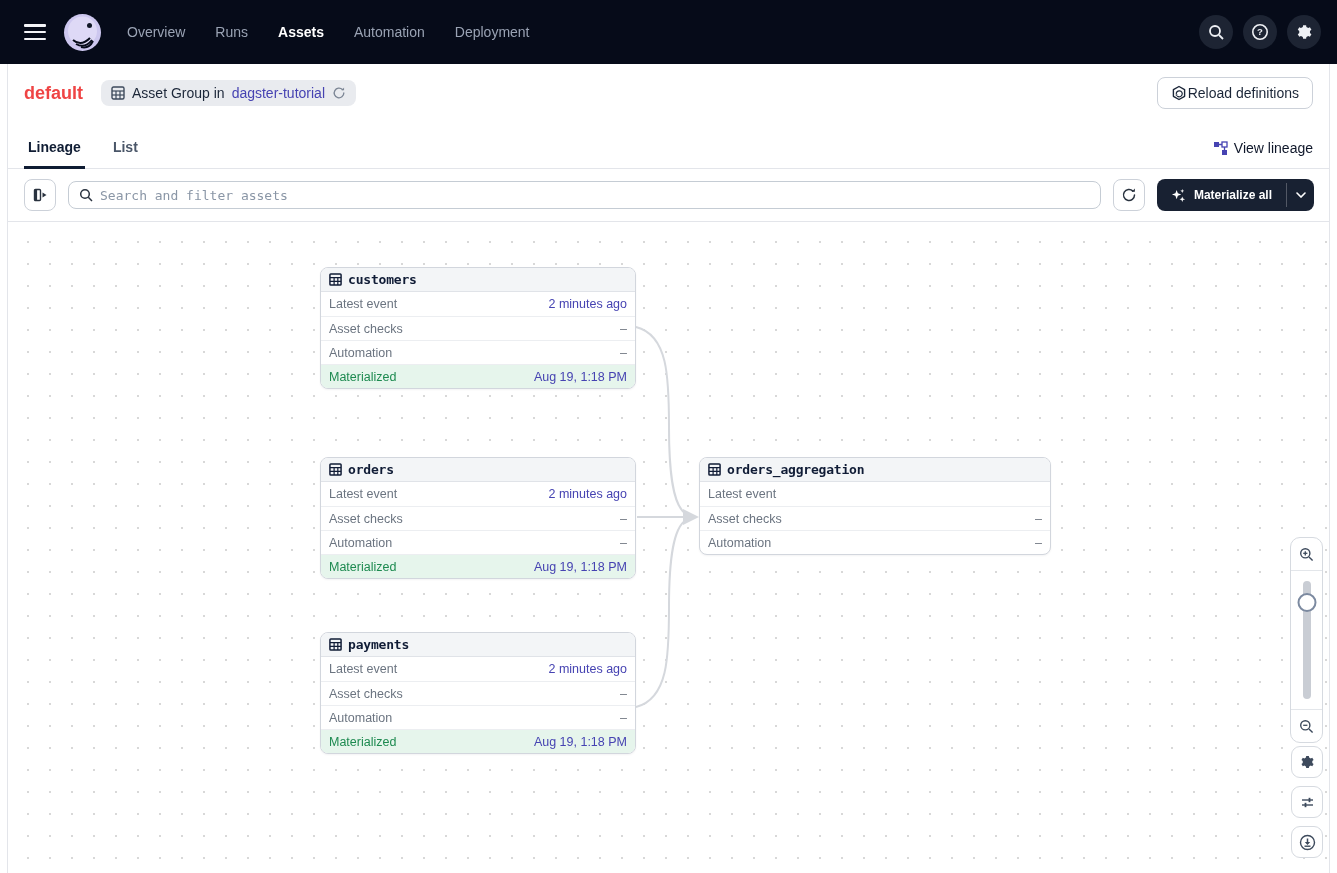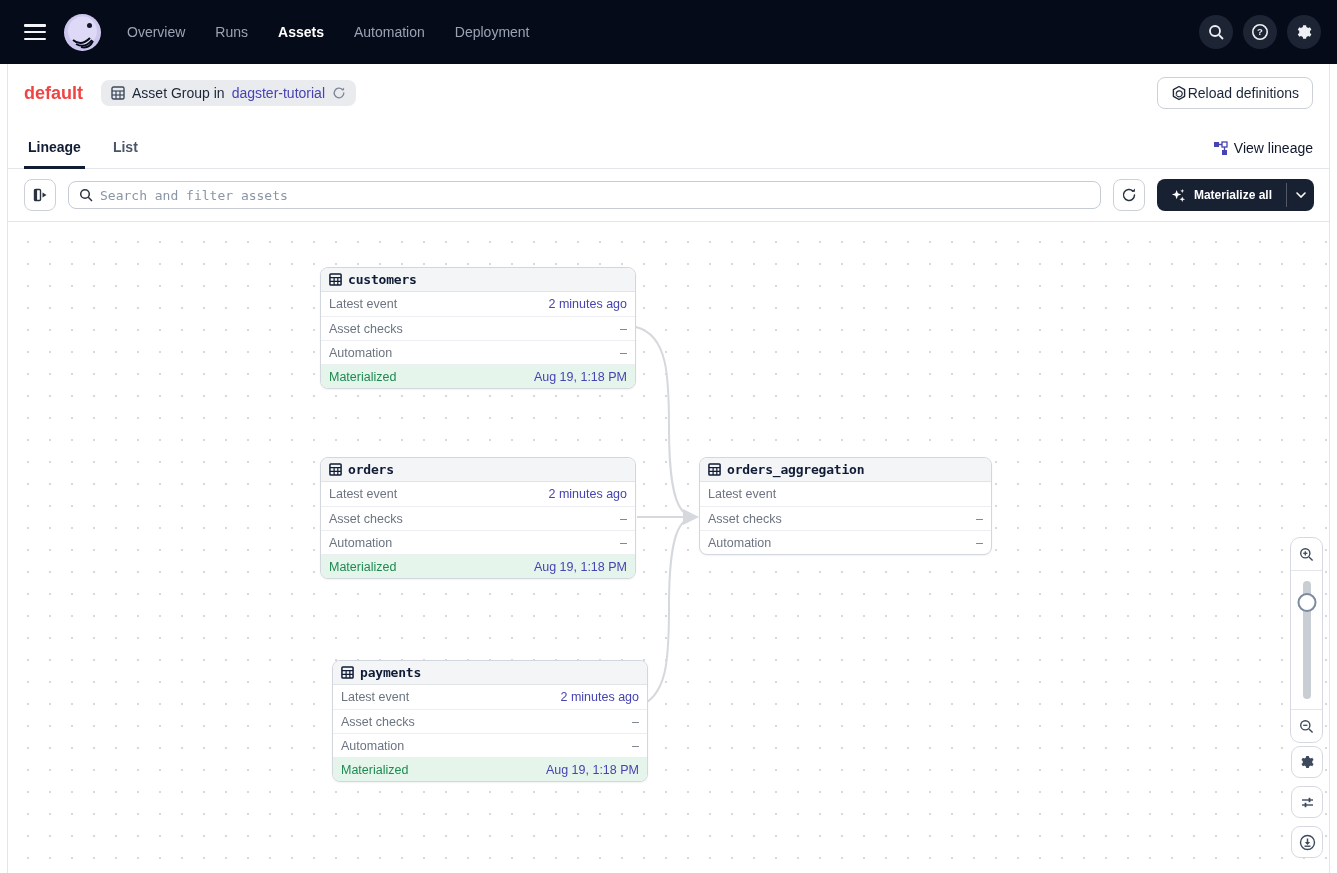--- a/index.html
+++ b/index.html
@@ -267,21 +267,21 @@
       <div class="node-row">
         <span class="row-label">Automation</span>
         <span class="row-value">–</span>
       </div>
       <div class="node-row status-materialized">
         <span class="row-label">Materialized</span>
         <span class="row-value link">Aug 19, 1:18 PM</span>
       </div>
     </div>
 
-    <div class="node" style="left:312px; top:438px;margin-left:12px;">
+    <div class="node" style="left:312px; top:410px;">
       <div class="node-header">
         <svg width="13" height="13" viewBox="0 0 14 14">
             <rect x="1" y="1" width="12" height="12" rx="1" stroke="#101c36" stroke-width="1.6" fill="none"></rect>
             <line x1="1" y1="5" x2="13" y2="5" stroke="#101c36" stroke-width="1.3"></line>
             <line x1="5.5" y1="5" x2="5.5" y2="13" stroke="#101c36" stroke-width="1.3"></line>
             <line x1="9.5" y1="5" x2="9.5" y2="13" stroke="#101c36" stroke-width="1.3"></line>
             <line x1="1" y1="9" x2="13" y2="9" stroke="#101c36" stroke-width="1.3"></line>
           </svg>
         <span class="node-title">payments</span>
       </div>
@@ -296,21 +296,21 @@
       <div class="node-row">
         <span class="row-label">Automation</span>
         <span class="row-value">–</span>
       </div>
       <div class="node-row status-materialized">
         <span class="row-label">Materialized</span>
         <span class="row-value link">Aug 19, 1:18 PM</span>
       </div>
     </div>
 
-    <div class="node" style="left:691px; top:235px; width:293px;">
+    <div class="node" style="left:691px; top:235px; width:352px;">
       <div class="node-header">
         <svg width="13" height="13" viewBox="0 0 14 14">
             <rect x="1" y="1" width="12" height="12" rx="1" stroke="#101c36" stroke-width="1.6" fill="none"></rect>
             <line x1="1" y1="5" x2="13" y2="5" stroke="#101c36" stroke-width="1.3"></line>
             <line x1="5.5" y1="5" x2="5.5" y2="13" stroke="#101c36" stroke-width="1.3"></line>
             <line x1="9.5" y1="5" x2="9.5" y2="13" stroke="#101c36" stroke-width="1.3"></line>
             <line x1="1" y1="9" x2="13" y2="9" stroke="#101c36" stroke-width="1.3"></line>
           </svg>
         <span class="node-title">orders_aggregation</span>
       </div>

